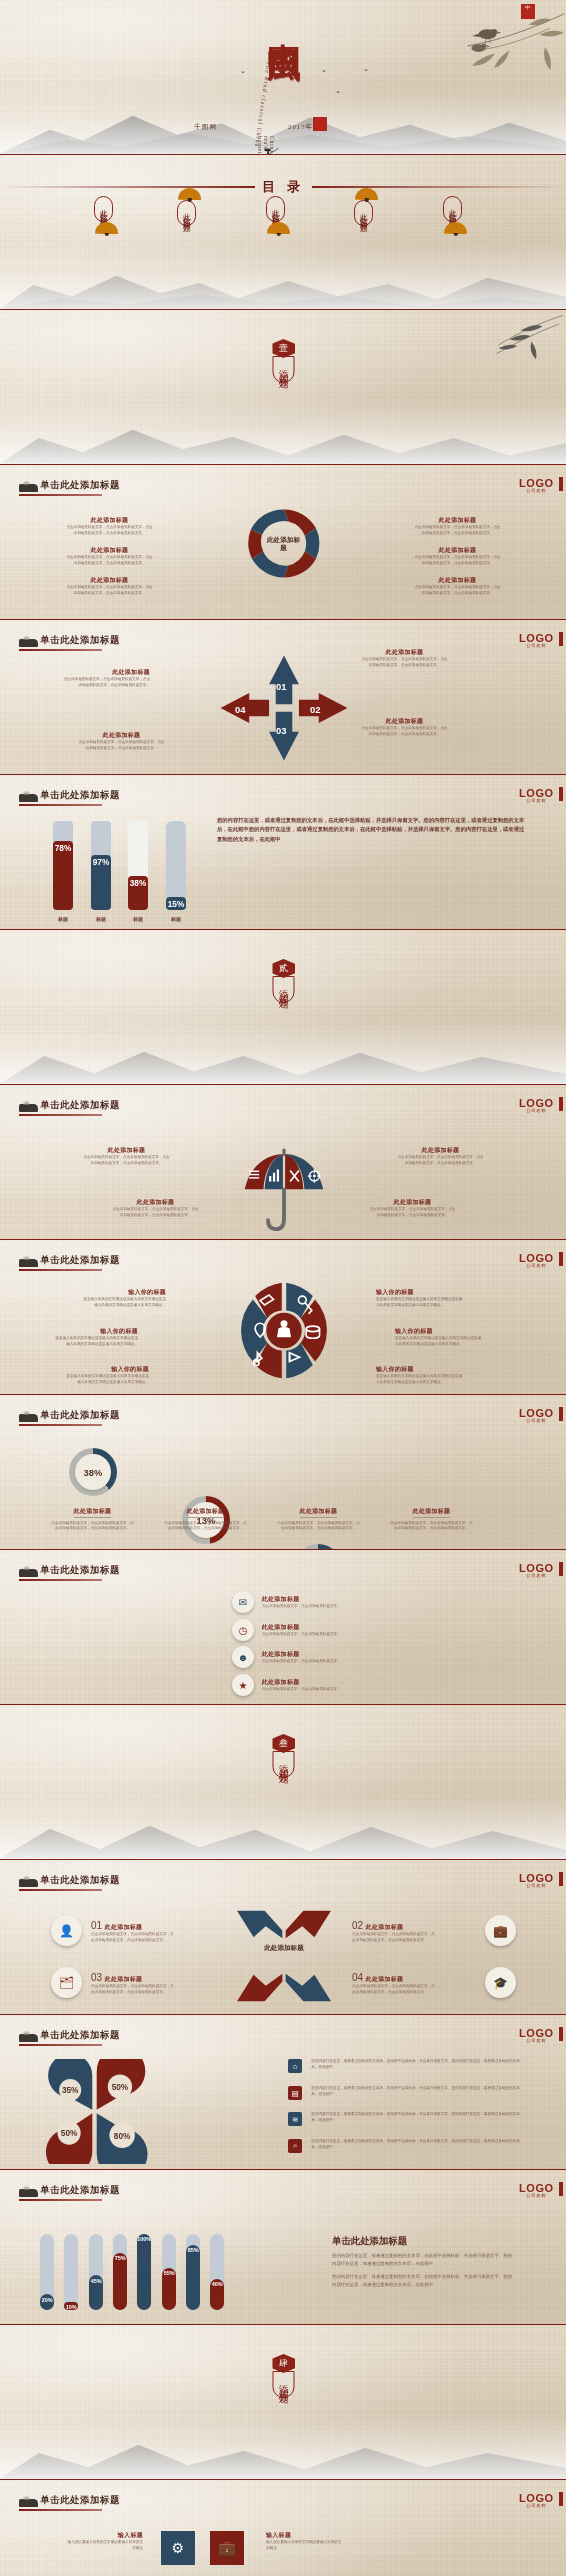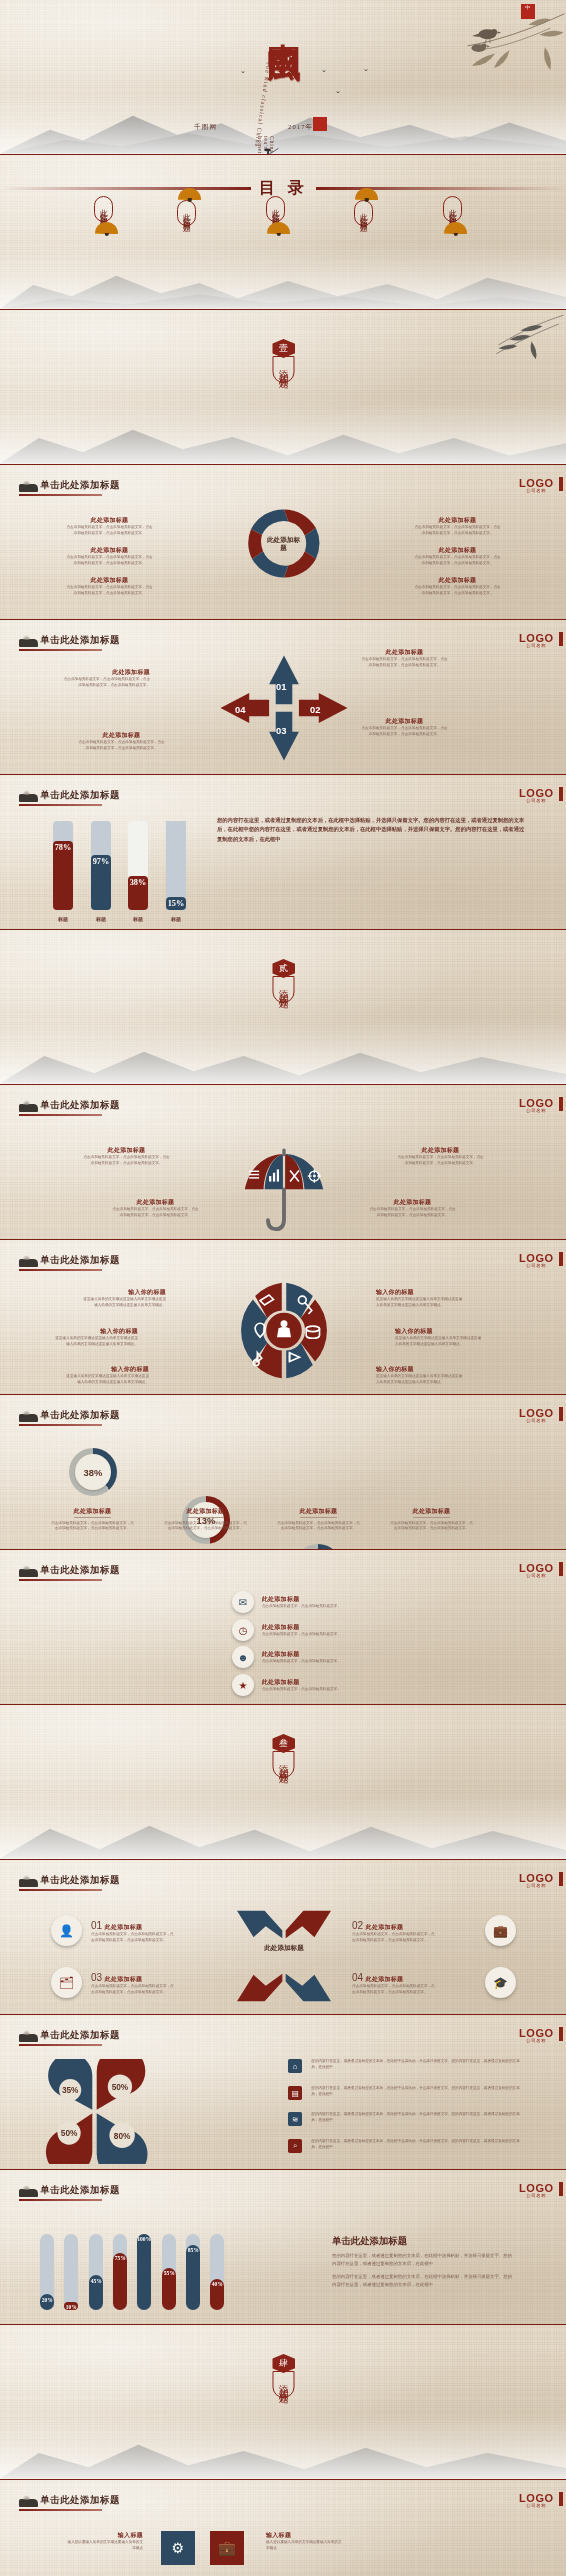--- a/index.html
+++ b/index.html
@@ -76,21 +76,21 @@
   .logo { position:absolute; right:13.3px; top:13.3px; text-align:center; z-index:9; }
   .logo-main { font-family:"Liberation Sans",sans-serif; font-weight:bold; font-size:11px;
     color:#8c2318; letter-spacing:0.6px; line-height:10px;}
   .logo-sub { font-size:4.4px; color:#8c2318; letter-spacing:0.6px; }
   .logo-bar { position:absolute; right:4.4px; top:12px; width:3.9px; height:14.4px; background:#8c2318;}
 
   
   .dir-title-wrap{position:absolute;left:0;right:0;top:23px;display:flex;align-items:center;z-index:8;}
   .dir-line{flex:1;height:2.8px;background:linear-gradient(90deg,rgba(126,31,22,0),#7e1f16);}
   .dir-line.r{background:linear-gradient(90deg,#7e1f16,rgba(126,31,22,0));}
-  .dir-title{font-family:"Liberation Serif",serif;font-weight:bold;font-size:16px;color:#6b1a12;
+  .dir-title{font-family:"Liberation Serif",serif;font-weight:bold;font-size:13px;color:#6b1a12;
     letter-spacing:4.4px;padding:0 7.7px;}
   .dir-item{position:absolute;width:25.5px;z-index:8;}
   .dir-pill{border:1.1px solid #8c2318;border-radius:13.3px;padding:5.5px 3.3px;
     writing-mode:vertical-rl;font-size:7.7px;color:#6b1a12;letter-spacing:2.2px;
     font-family:"Liberation Serif",serif;text-align:center;background:rgba(255,255,255,.12);}
   .fan{width:23px;height:12px;margin:0 auto;
     background:conic-gradient(from 200deg at 50% 100%, #e8a21a 0deg, #f0c150 20deg, #d98a10 40deg, #f3cf6b 60deg, #c87a0c 80deg);
     border-radius:23px 23px 0 0;position:relative;}
   .fan:after{content:"";position:absolute;left:50%;bottom:-1.7px;transform:translateX(-50%);
     width:4.4px;height:3.3px;background:#3b2b16;border-radius:0 0 2.2px 2.2px;}
@@ -108,21 +108,21 @@
   .ttl{font-size:6px;font-weight:bold;color:#7a2a20;letter-spacing:0.3px;}
   .body-txt{font-size:3.6px;color:#7a5a50;line-height:5.5px;}
   .pos{position:absolute;}
   .ring-center{position:absolute;left:50%;top:50%;transform:translate(-50%,-50%);
     font-size:6.6px;font-weight:bold;color:#4a2b22;text-align:center;line-height:8.3px;width:39px;}
 
   
   .pin-num{position:absolute;color:#fff;font-weight:bold;font-size:9.4px;
     font-family:"Liberation Sans",sans-serif;}
   .barfill{position:absolute;bottom:0;left:0;right:0;border-radius:3.9px;color:#fff;
-    font-weight:bold;font-size:8.3px;display:flex;align-items:flex-start;justify-content:center;padding-top:2.2px;font-family:Liberation Serif, serif;}
+    font-weight:bold;font-size:8.3px;display:flex;align-items:flex-start;justify-content:center;padding-top:2.2px;}
   .barlbl{position:absolute;bottom:6.6px;width:20px;text-align:center;font-size:5px;
     font-weight:bold;color:#6b3a30;}
 
   
   .donut{width:48px;height:48px;border-radius:50%;position:relative;}
   .donut .hole{position:absolute;inset:6px;border-radius:50%;background:#f1ece1;
     display:flex;align-items:center;justify-content:center;font-weight:bold;font-size:9.4px;color:#5b3327;
     box-shadow:0 1.1px 2.2px rgba(0,0,0,.18);}
 
   .icon-sq{width:14.4px;height:14.4px;border-radius:1.7px;display:flex;align-items:center;
@@ -359,21 +359,21 @@
 
   <div class="pos" style="left:53px;bottom:19px;height:89px;width:20px;background:#c3ccd4;border-radius:3.9px;">
     <div class="barfill" style="height:78%;background:#7e1f16;">78%</div>
       </div>
   <div class="pos" style="left:91px;bottom:19px;height:89px;width:20px;background:#c3ccd4;border-radius:3.9px;">
     <div class="barfill" style="height:62%;background:#2e4a63;">97%</div>
       </div>
   <div class="pos" style="left:128px;bottom:19px;height:89px;width:20px;background:#f2f2ee;border-radius:3.9px;">
     <div class="barfill" style="height:38%;background:#7e1f16;">38%</div>
       </div>
-  <div class="pos" style="left:166px;bottom:19px;height:89px;width:20px;background:#c3ccd4;border-radius:0;">
+  <div class="pos" style="left:166px;bottom:19px;height:89px;width:20px;background:#c3ccd4;border-radius:6px;">
     <div class="barfill" style="height:15%;background:#2e4a63;">15%</div>
       </div>
 
   <div class="barlbl" style="left:53px;">标题</div>
   <div class="barlbl" style="left:91px;">标题</div>
   <div class="barlbl" style="left:128px;">标题</div>
   <div class="barlbl" style="left:166px;">标题</div>
 
   <div class="pos" style="left:217px;top:41px;width:310px;font-size:5.3px;line-height:9.4px;color:#6b3a30;font-weight:bold;">您的内容打在这里，或者通过复制您的文本后，在此框中选择粘贴，并选择只保留文字。您的内容打在这里，或者通过复制您的文本后，在此框中您的内容打在这里，或者通过复制您的文本后，在此框中选择粘贴，并选择只保留文字。您的内容打在这里，或者通过复制您的文本后，在此框中</div>
 </div>

